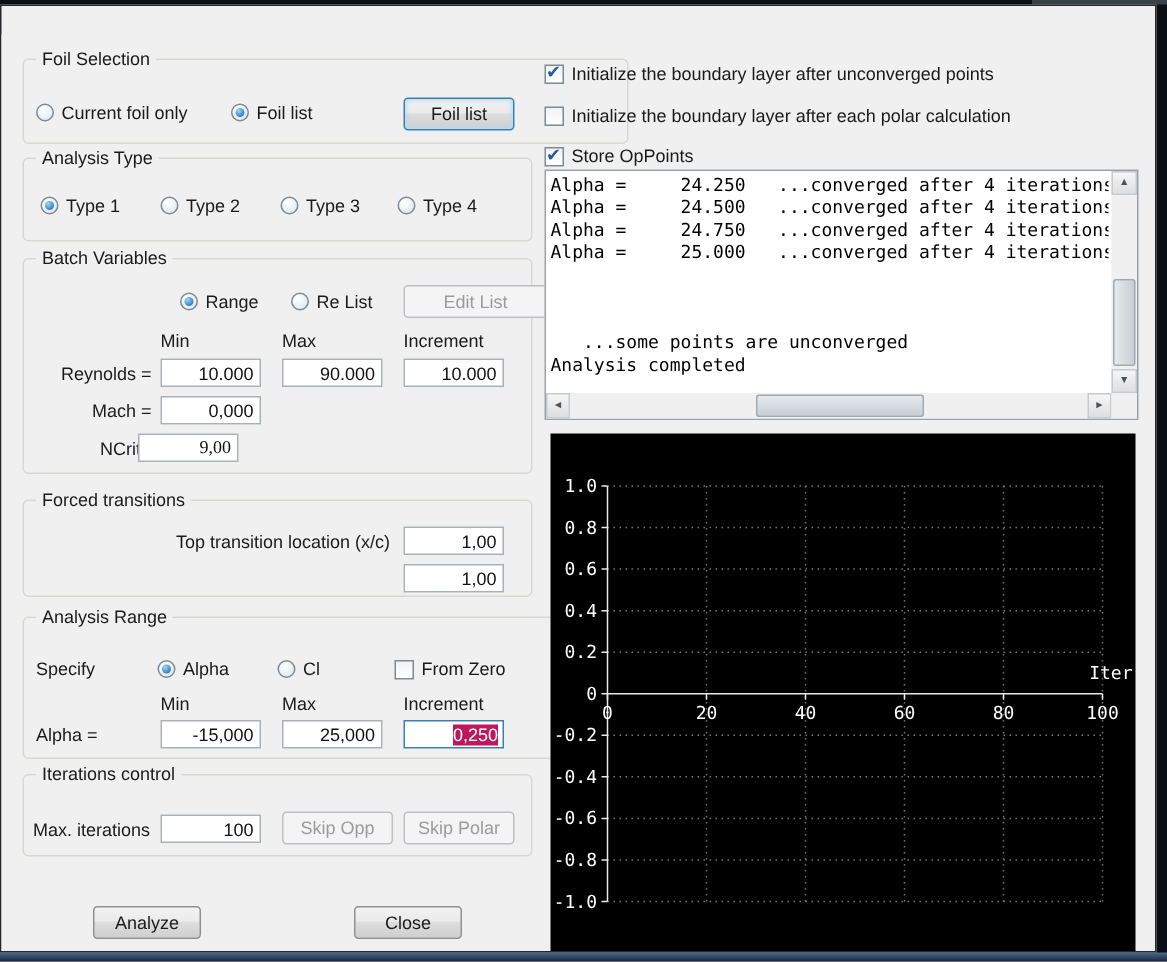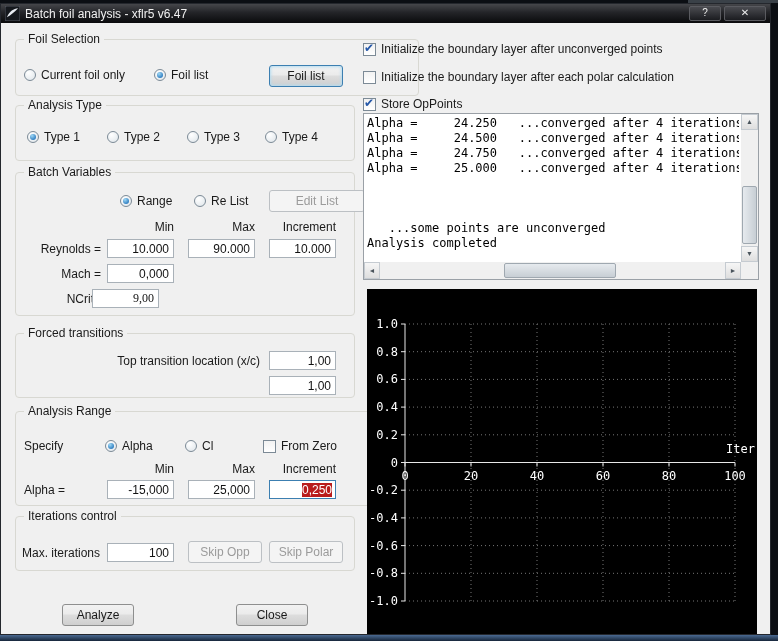--- a/index.html
+++ b/index.html
@@ -16,31 +16,31 @@
   .tb-close { width:42px; }
   .app-icon { width:15px; height:15px; flex:none; }
 
   .dialog-body { position:absolute; left:0; top:19px; right:0; bottom:0; background:#f0f0f0; }
 
   .group { position:absolute; border:1px solid #d8d8d2; border-radius:4px; }
   .group-title { position:absolute; top:-8px; left:8px; background:#f0f0f0; padding:0 4px; color:#1a1a1a; white-space:nowrap; }
 
   .lbl { position:absolute; color:#1a1a1a; white-space:nowrap; }
   .r { text-align:right; }
-  .c { text-align:right; }
+  .c { text-align:left; }
 
   .ctl { position:absolute; display:flex; align-items:center; gap:5px; color:#1a1a1a; white-space:nowrap; height:16px; }
   .radio { width:12px; height:12px; border-radius:50%; border:1px solid #7c8a96; background:radial-gradient(circle at 35% 30%,#ffffff,#dde4e9); position:relative; flex:none; }
   .radio.on::after { content:""; position:absolute; left:2px; top:2px; width:6px; height:6px; border-radius:50%; background:radial-gradient(circle at 35% 30%,#9fd8f5,#2d7cc0 75%); }
   .checkbox { width:13px; height:13px; border:1px solid #7c8a96; background:linear-gradient(180deg,#f2f2f2,#ffffff); position:relative; flex:none; }
   .check-glyph { position:absolute; left:0px; top:-3px; color:#2457a8; font-size:12px; line-height:14px; }
 
   input.field, .field { position:absolute; width:67px; height:19px; border:1px solid #a9b1b8; background:#fff; font:12px "Liberation Sans",sans-serif; text-align:right; padding:0 4px; color:#111; }
   .field-sel { position:absolute; width:67px; height:19px; border:1px solid #3c7fb1; background:#fff; display:flex; justify-content:flex-end; align-items:center; padding:0 3px; font:12px "Liberation Sans",sans-serif; }
-  .sel-text { background:#b91c1c; color:#fff; }
+  .sel-text { background:#be185d; color:#fff; }
 
   .btn { position:absolute; height:22px; border:1px solid #8e8f8f; border-radius:3px; background:linear-gradient(180deg,#f2f2f2 0%,#ebebeb 45%,#dddddd 50%,#cfcfcf 100%); text-align:center; line-height:20px; color:#1a1a1a; cursor:default; }
   .btn-default { border-color:#3c7fb1; box-shadow:inset 0 0 3px 1px #b5dcf0; }
   .btn-disabled { background:#f4f4f4; border-color:#bcc0c4; color:#9b9b9b; }
 
   .output { position:absolute; left:362px; top:90px; width:396px; height:167px; border:1px solid #9aa0a6; background:#fff; }
   .output-text { position:absolute; left:3px; top:2px; right:19px; bottom:19px; overflow:hidden; font:12px "DejaVu Sans Mono",monospace; color:#000; }
   .out-line { white-space:pre; min-height:15px; line-height:15px; }
 
   .vscroll { position:absolute; top:0; right:0; width:17px; bottom:17px; background:#f0f0f0; }
@@ -61,29 +61,20 @@
   .tick { fill:#ffffff; font:12px "DejaVu Sans Mono",monospace; }
 </style>
 </head>
 <body>
 
 <div class="bg-frag"></div>
 <div class="taskbar"></div>
 
 <div class="window">
 
-  <div class="titlebar">
-    <svg class="app-icon" viewBox="0 0 16 16">
-      <rect x="0" y="0" width="16" height="16" rx="2" fill="#15181d" stroke="#565b63" stroke-width="1"></rect>
-      <path d="M2 12 C5 5, 9 3.2, 14 2.4 C10 6.5, 6.5 9.5, 2 12 Z" fill="#e9edf2"></path>
-    </svg>
-    <span class="title-text">Batch foil analysis - xflr5 v6.47</span>
-    <div class="tb-btn">?</div>
-    <div class="tb-btn tb-close">✕</div>
-  </div>
 
   <div class="dialog-body">
 
     <div class="group" style="left:14px;top:16px;width:404px;height:57px">
       <span class="group-title">Foil Selection</span>
       <div class="ctl" style="left:8px;top:27px">
         <span class="radio"></span>
         <span>Current foil only</span>
       </div>
       <div class="ctl" style="left:138px;top:27px">

